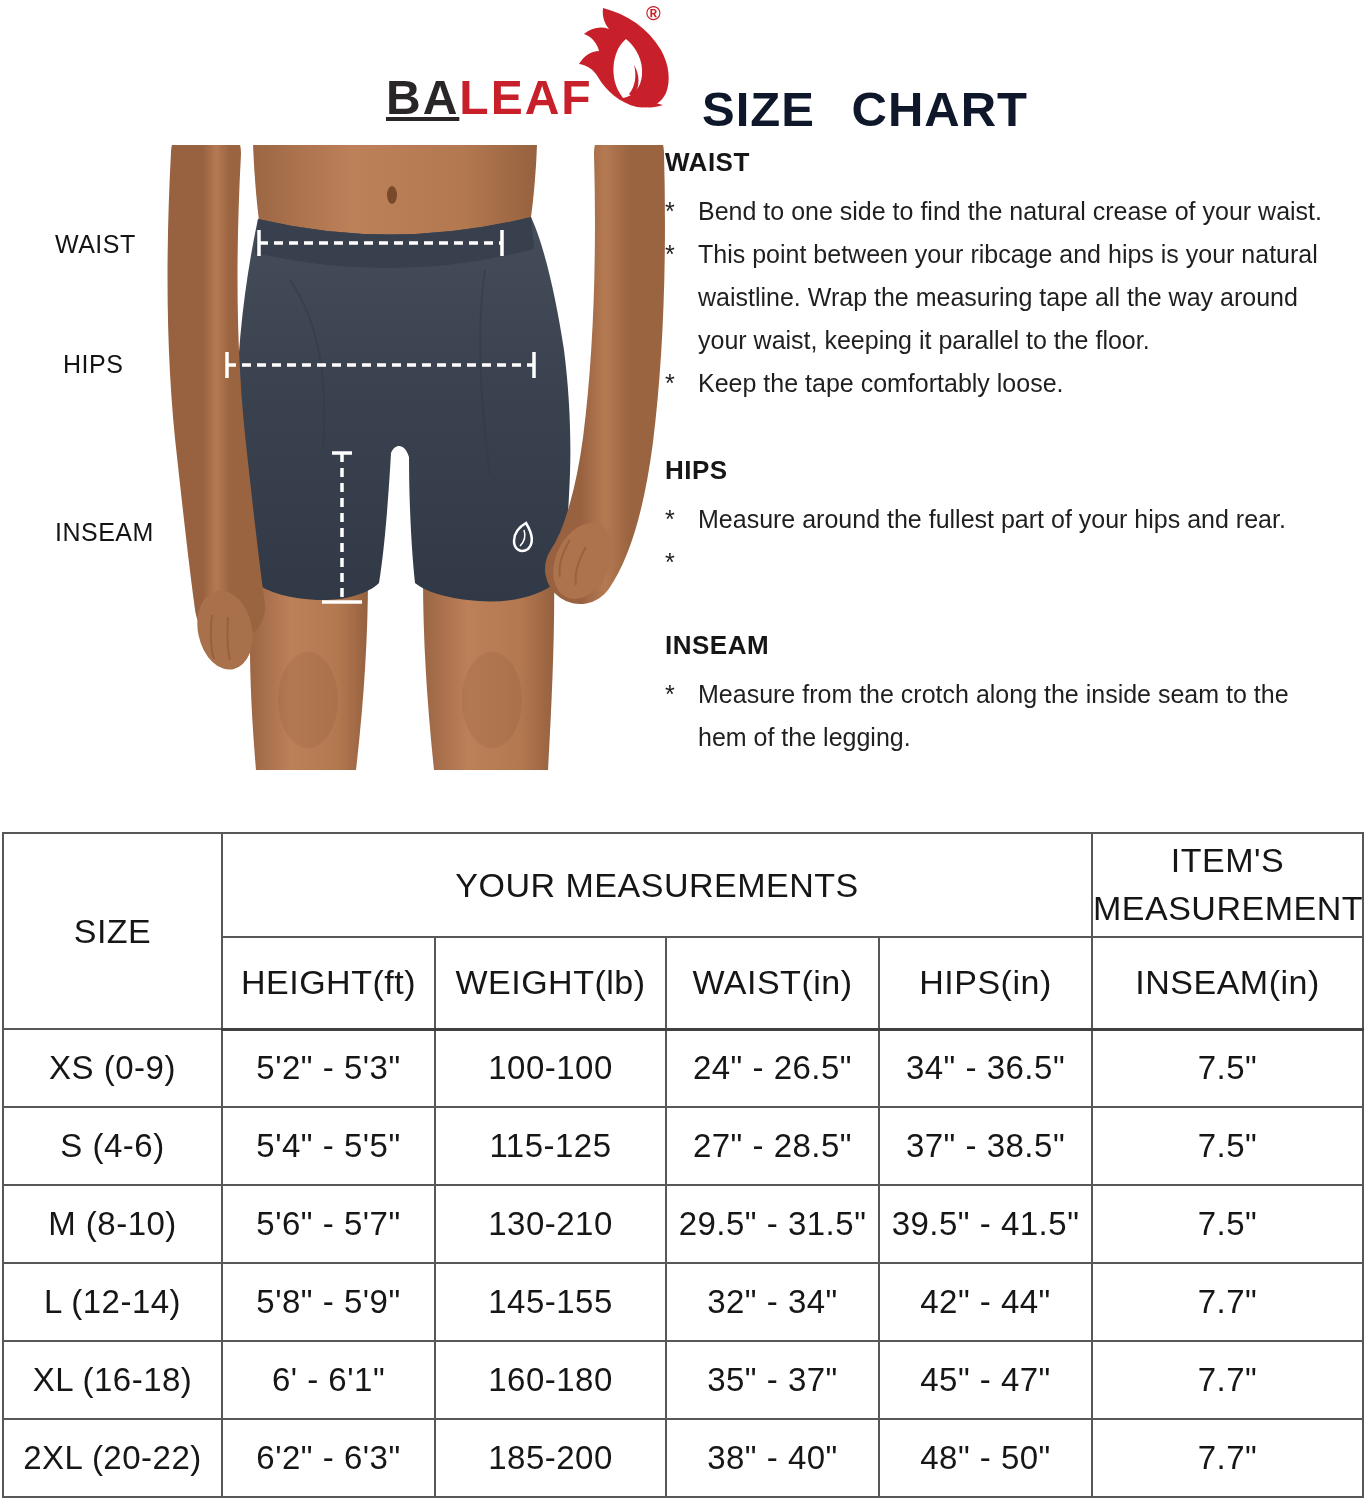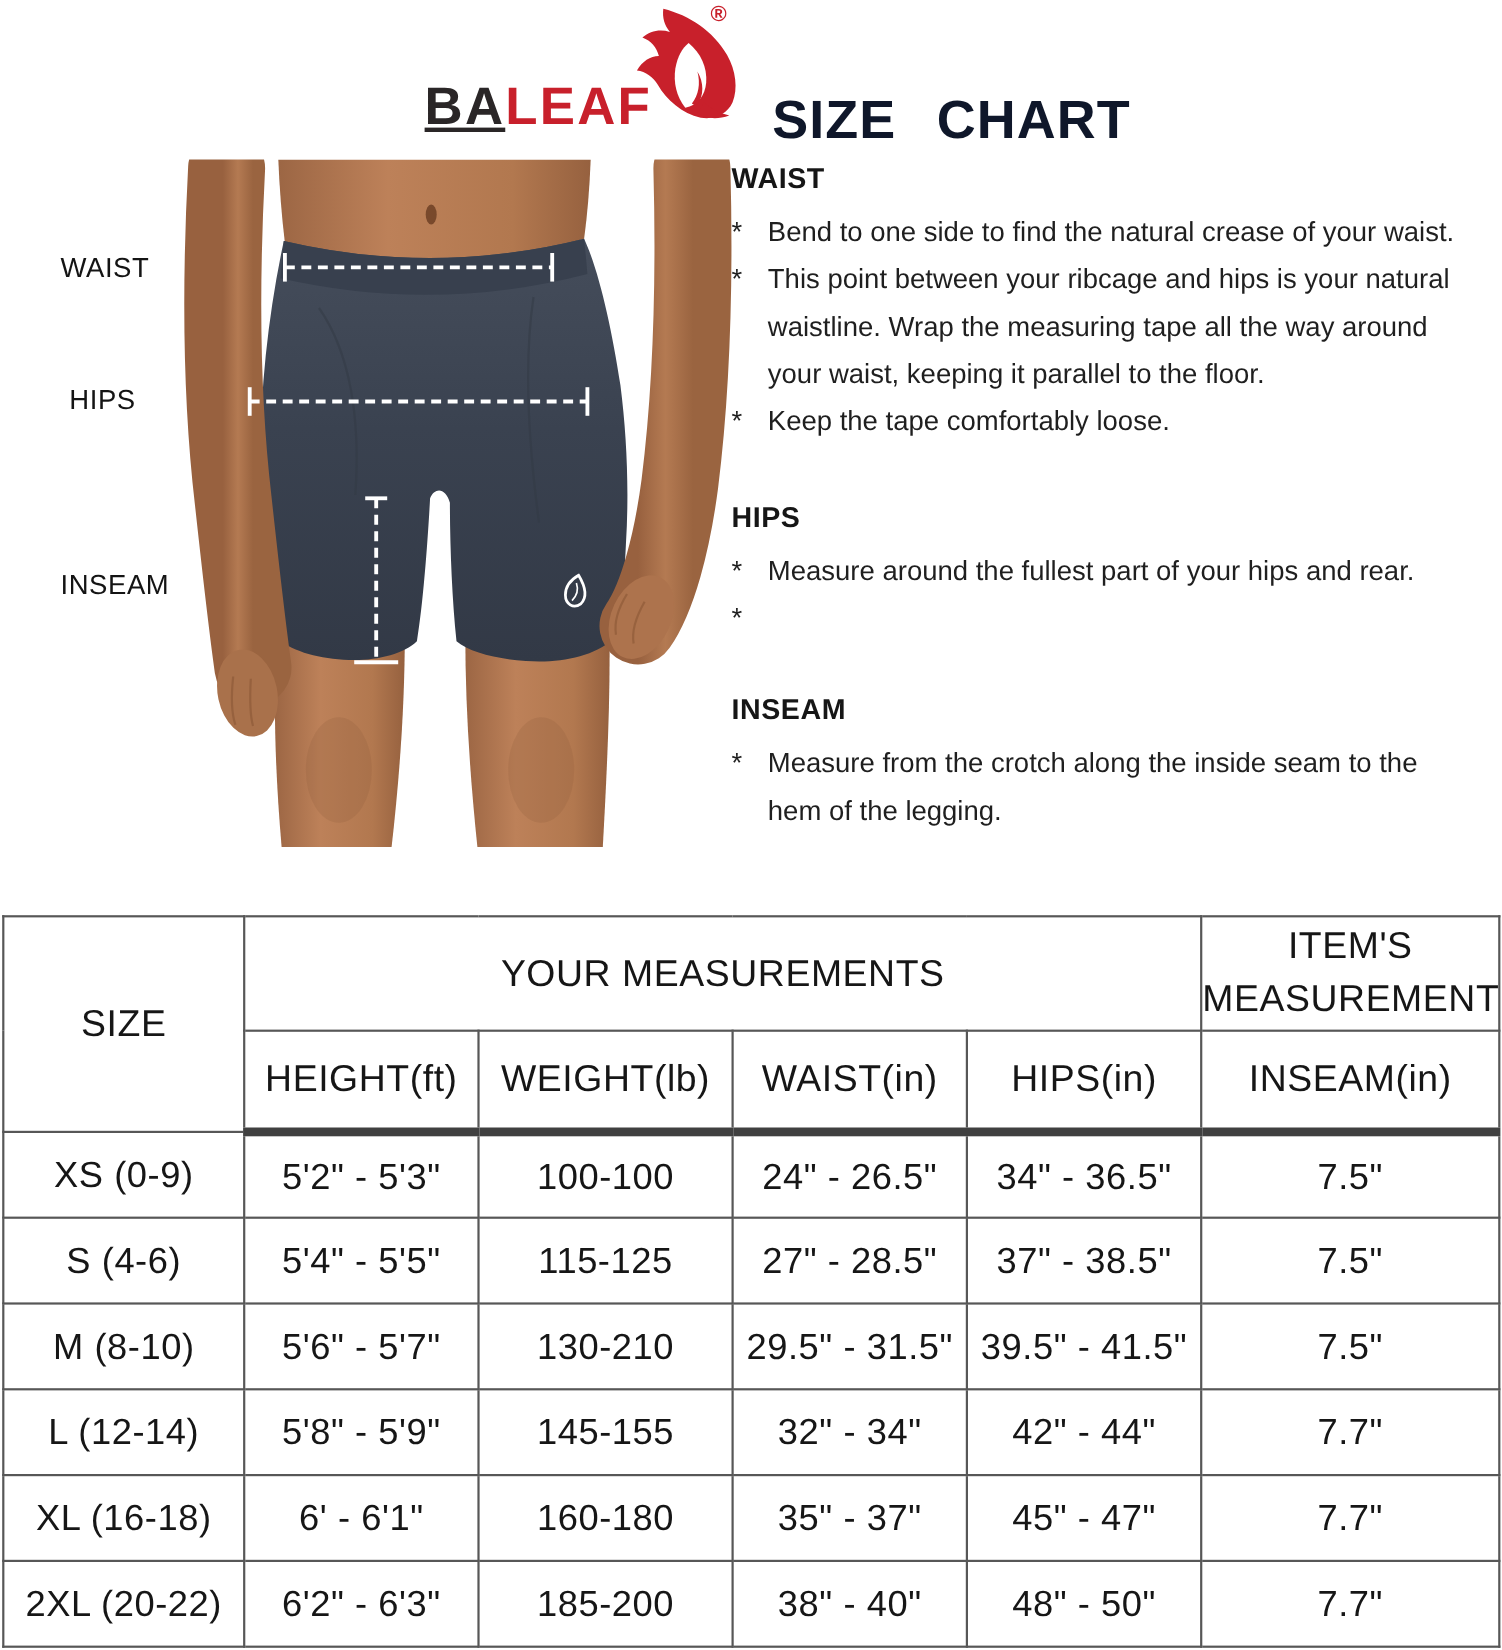--- a/index.html
+++ b/index.html
@@ -41,21 +41,21 @@
   .size-table th, .size-table td {
     border:2px solid #575757; text-align:center; vertical-align:middle;
     font-weight:normal; color:#161616; padding:0; letter-spacing:.5px;
     overflow:hidden; white-space:nowrap;
   }
   .size-table th { font-size:34px; }
   .size-table td { font-size:33px; }
   .r1 { height:104px; }
   .r2 { height:92px; }
   .dr { height:78px; }
-  .cols th { border-bottom:8px solid #404040; }
+  .cols th { border-bottom:3px solid #404040; }
   .size-cell { font-size:35px; }
   .items-head { white-space:pre-line !important; line-height:1.4; }
 </style>
 </head>
 <body>
 
 <div class="page">
 
   <div class="brand-text"><span class="brand-ba">BA</span><span class="brand-leaf">LEAF</span></div>
 

